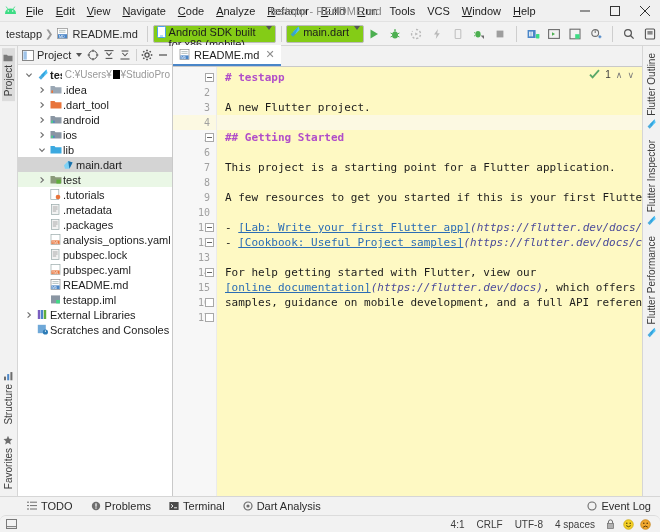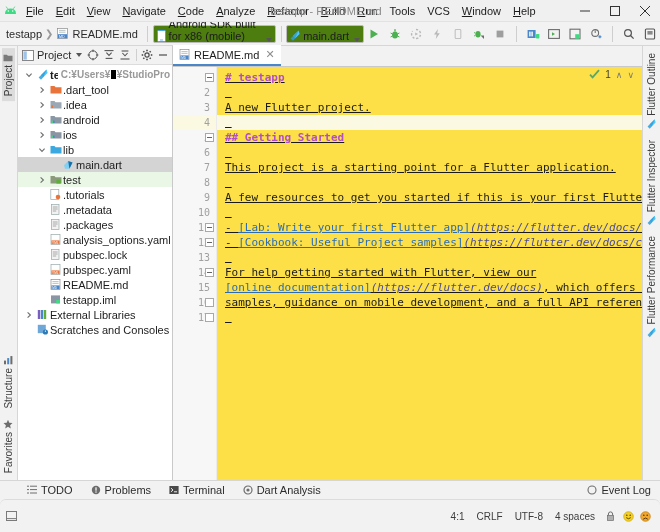--- a/index.html
+++ b/index.html
@@ -37,22 +37,22 @@
   .toolbar {
     height: 24px; flex: 0 0 24px; display: flex; align-items: center;
     background: #f2f2f2; border-bottom: 1px solid #d6d6d6; padding-left: 6px; gap: 0;
   }
   .crumbs { display: flex; align-items: center; gap: 3px; font-size: 11px; min-width: 136px; }
   .crumb { color: #2b2b2b; }
   .crumb-sep { color: #999; font-size: 10px; }
   .crumb-ico { width: 13px; height: 13px; display:inline-flex; align-items:center; justify-content:center; }
   .tb-sep { width: 1px; height: 16px; background: #cecece; margin: 0 5px; }
   .combo {
-    height: 18px; border: 1px solid #bcbcbc; background: #4d7c0f; border-radius: 2px;
-    display: flex; align-items: flex-end; padding: 0 3px; gap: 3px; font-size: 11px; color: #1c1c1c;
+    height: 18px; border: 1px solid #bcbcbc; background: #84cc16; border-radius: 2px;
+    display: flex; align-items: flex-start; padding: 0 3px; gap: 3px; font-size: 11px; color: #1c1c1c;
   }
   .caret { width: 0; height: 0; border-left: 3px solid transparent; border-right: 3px solid transparent; border-top: 4px solid #555; margin-left: 2px; }
   .tb-icons { display: flex; align-items: center; gap: 1px; }
   .tb-btn { width: 20px; height: 20px; display: flex; align-items: center; justify-content: center; border-radius: 2px; }
 
   
   .body-row { flex: 1 1 auto; display: flex; min-height: 0; }
 
   
   .side-strip {
@@ -85,21 +85,21 @@
   .tnode {
     height: 15px; display: flex; align-items: center; font-size: 11px;
     color: #1c1c1c; white-space: nowrap; padding-right: 2px;
   }
   .tnode.sel { background: #d4d4d4; }
   .tnode.green { background: #eaf7e6; }
   .arrow { width: 13px; flex: 0 0 13px; display:flex; align-items:center; justify-content:center; }
   .ticon { width: 15px; flex: 0 0 15px; display:flex; align-items:center; justify-content:center; }
   .tlabel { overflow:hidden; text-overflow: clip; }
   .tlabel.b { font-weight: bold; }
-  .tpath { color: #999; font-size: 10px; margin-left: 3px; font-weight: bold; }
+  .tpath { color: #999; font-size: 10px; margin-left: 3px; }
   .redact { display:inline-block; width: 22px; height: 9px; background: #000; vertical-align: -1px; margin: 0 1px; }
 
   
   .editor-col { flex: 1 1 auto; display: flex; flex-direction: column; min-width: 0; background: #fff; }
   .tabrow {
     height: 21px; flex: 0 0 21px; background: #f2f2f2; display: flex; align-items: flex-end;
     border-bottom: 1px solid #c9c9c9;
   }
   .etab {
     height: 21px; display: flex; align-items: center; gap: 4px; padding: 0 6px;
@@ -120,21 +120,21 @@
   .fold {
     position: absolute; width: 9px; height: 9px; border: 1px solid #a8a8a8;
     background: #fff; left: 1px; display:flex; align-items:center; justify-content:center;
   }
   .fold::after { content: ""; width: 5px; height: 1px; background: #666; }
   .fold.noplus::after { display: none; }
 
   .code {
     flex: 1 1 auto; position: relative; padding-top: 3px;
     font-family: "DejaVu Sans Mono", monospace; font-size: 11px;
-    overflow: hidden; background: #fde047; text-decoration: underline;
+    overflow: hidden; background: #fef9c3;
   }
   .cline { height: 15px; line-height: 15px; padding-left: 8px; white-space: pre; color: #1c1c1c; }
   .cline.cur { background: #fcf9e2; }
   .md-h { color: #b14ec9; font-weight: bold; }
   .md-link { color: #2b6db5; text-decoration: underline; }
   .md-url { color: #4a4a9a; font-style: italic; }
 
   .line-hl-gutter { background: #fcf9e2 !important; }
 
   .insp-widget {
@@ -152,21 +152,21 @@
   
   .bottom-bar {
     height: 19px; flex: 0 0 19px; background: #f2f2f2; border-top: 1px solid #d6d6d6;
     display: flex; align-items: center; padding-left: 18px; gap: 0; text-align: right;
   }
   .btab { display: flex; align-items: center; gap: 4px; padding: 0 9px; height: 19px; font-size: 11px; color: #2b2b2b; }
   .bspacer { flex: 1 1 auto; }
 
   .status-bar {
     height: 17px; flex: 0 0 17px; background: #f2f2f2; border-top: 1px solid #dcdcdc;
-    display: flex; align-items: center; padding: 16px 6px; gap: 0; font-size: 10px; color: #3c3c3c; border-radius: 6px;
+    display: flex; align-items: center; padding: 0 6px; gap: 0; font-size: 10px; color: #3c3c3c; border-radius: 6px;
   }
   .st-item { padding: 0 6px; white-space: nowrap; }
   .st-right { margin-left: auto; display: flex; align-items: center; gap: 0; }
 
   svg { display: block; }
 </style>
 </head>
 <body>
 
 <div id="app">
@@ -468,39 +468,39 @@
         </div>
 
         <div class="tnode" style="padding-left:17px">
           <span class="arrow">
             <svg width="8" height="8" viewBox="0 0 8 8">
                 <path d="M2.6 1.4 L5.4 4 L2.6 6.6" fill="none" stroke="#6d6d6d" stroke-width="1.1"></path>
               </svg>
           </span>
           <span class="ticon">
             <svg width="12" height="11" viewBox="0 0 12 11">
-                <path d="M0.5 2 h4 l1 1.2 h6 v6.3 h-11 Z" fill="#e8743b"></path>
-              </svg>
-          </span>
-          <span class="tlabel">.dart_tool</span>
+                <path d="M0.5 2 h4 l1 1.2 h6 v6.3 h-11 Z" fill="#9aa7b4"></path>
+                <rect x="1.4" y="6.4" width="1.6" height="2.6" fill="#e8743b"></rect>
+              </svg>
+          </span>
+          <span class="tlabel">.idea</span>
         </div>
 
         <div class="tnode" style="padding-left:17px">
           <span class="arrow">
             <svg width="8" height="8" viewBox="0 0 8 8">
                 <path d="M2.6 1.4 L5.4 4 L2.6 6.6" fill="none" stroke="#6d6d6d" stroke-width="1.1"></path>
               </svg>
           </span>
           <span class="ticon">
             <svg width="12" height="11" viewBox="0 0 12 11">
-                <path d="M0.5 2 h4 l1 1.2 h6 v6.3 h-11 Z" fill="#9aa7b4"></path>
-                <rect x="1.4" y="6.4" width="1.6" height="2.6" fill="#e8743b"></rect>
-              </svg>
-          </span>
-          <span class="tlabel">.idea</span>
+                <path d="M0.5 2 h4 l1 1.2 h6 v6.3 h-11 Z" fill="#e8743b"></path>
+              </svg>
+          </span>
+          <span class="tlabel">.dart_tool</span>
         </div>
 
         <div class="tnode" style="padding-left:17px">
           <span class="arrow">
             <svg width="8" height="8" viewBox="0 0 8 8">
                 <path d="M2.6 1.4 L5.4 4 L2.6 6.6" fill="none" stroke="#6d6d6d" stroke-width="1.1"></path>
               </svg>
           </span>
           <span class="ticon">
             <svg width="12" height="11" viewBox="0 0 12 11">

